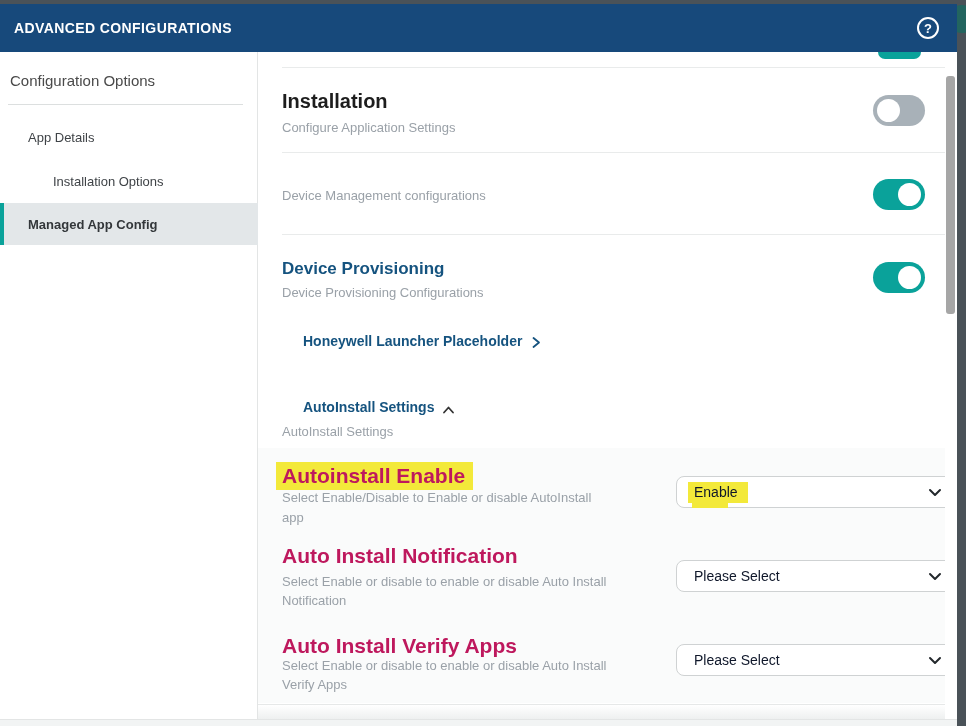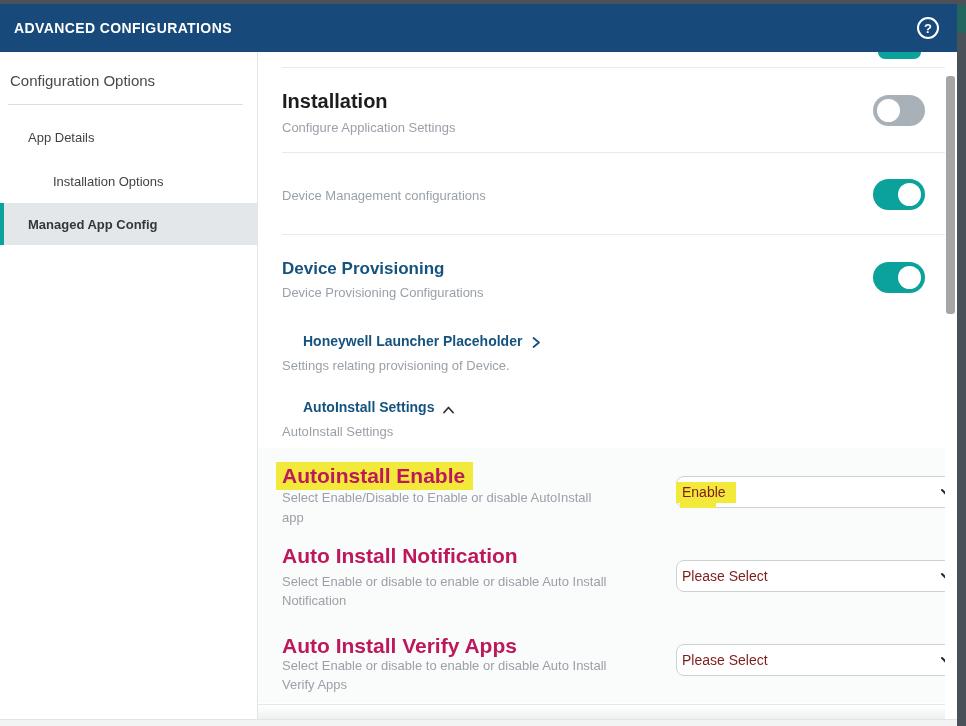--- a/index.html
+++ b/index.html
@@ -80,22 +80,22 @@
   .toggle.on { background:#0aa29a; }
   .toggle.on .knob { left:auto; right:4px; }
   .toggle-sliver {
     position:absolute; left:620px; top:0; width:43px; height:7px;
     background:#0aa29a; border-radius:0 0 10px 10px; cursor:pointer;
   }
   
   .dropdown {
     position:absolute; left:418px; width:284px; height:32px;
     background:#ffffff; border:1px solid #cfd2d3; border-radius:8px;
-    display:flex; align-items:center; padding:0 5px; cursor:pointer;
-    font-size:14px; color:#7f1d1d;
+    display:flex; align-items:center; padding:0 17px; cursor:pointer;
+    font-size:14px; color:#0f172a;
   }
   .dropdown .val { flex:1; }
   .dropdown .val.hl-val { flex:0 0 auto; position:relative; background:#f3e93a; padding:2px 10px 3px 6px; margin-left:-6px; }
   .dropdown .val.hl-val::after {
     content:""; position:absolute; left:4px; bottom:-5px; width:60%; height:5px; background:#f3e93a;
   }
   .dd-spacer { flex:1; }
   .chev { flex:0 0 auto; display:flex; }
   
   .panel { position:absolute; left:0; top:396px; width:687px; height:255px; background:#fafbfb; }
@@ -169,21 +169,20 @@
     </div>
 
     <div class="link-row" style="top:281px;">
       <span>Honeywell Launcher Placeholder</span>
       <span class="chev">
         <svg width="12" height="13" viewBox="0 0 12 13">
             <polyline points="3.5,2 9,6.5 3.5,11" fill="none" stroke="#15537f" stroke-width="1.8" stroke-linecap="round" stroke-linejoin="round"></polyline>
           </svg>
       </span>
     </div>
-    <div class="sub" style="top:306px;">Settings relating provisioning of Device.</div>
 
     <div class="link-row" style="top:347px;">
       <span>AutoInstall Settings</span>
       <span class="chev">
         <svg width="13" height="10" viewBox="0 0 13 10">
             <polyline points="2,7.5 6.5,2.5 11,7.5" fill="none" stroke="#333" stroke-width="1.8" stroke-linecap="round" stroke-linejoin="round"></polyline>
           </svg>
       </span>
     </div>
     <div class="sub" style="top:372px;">AutoInstall Settings</div>

